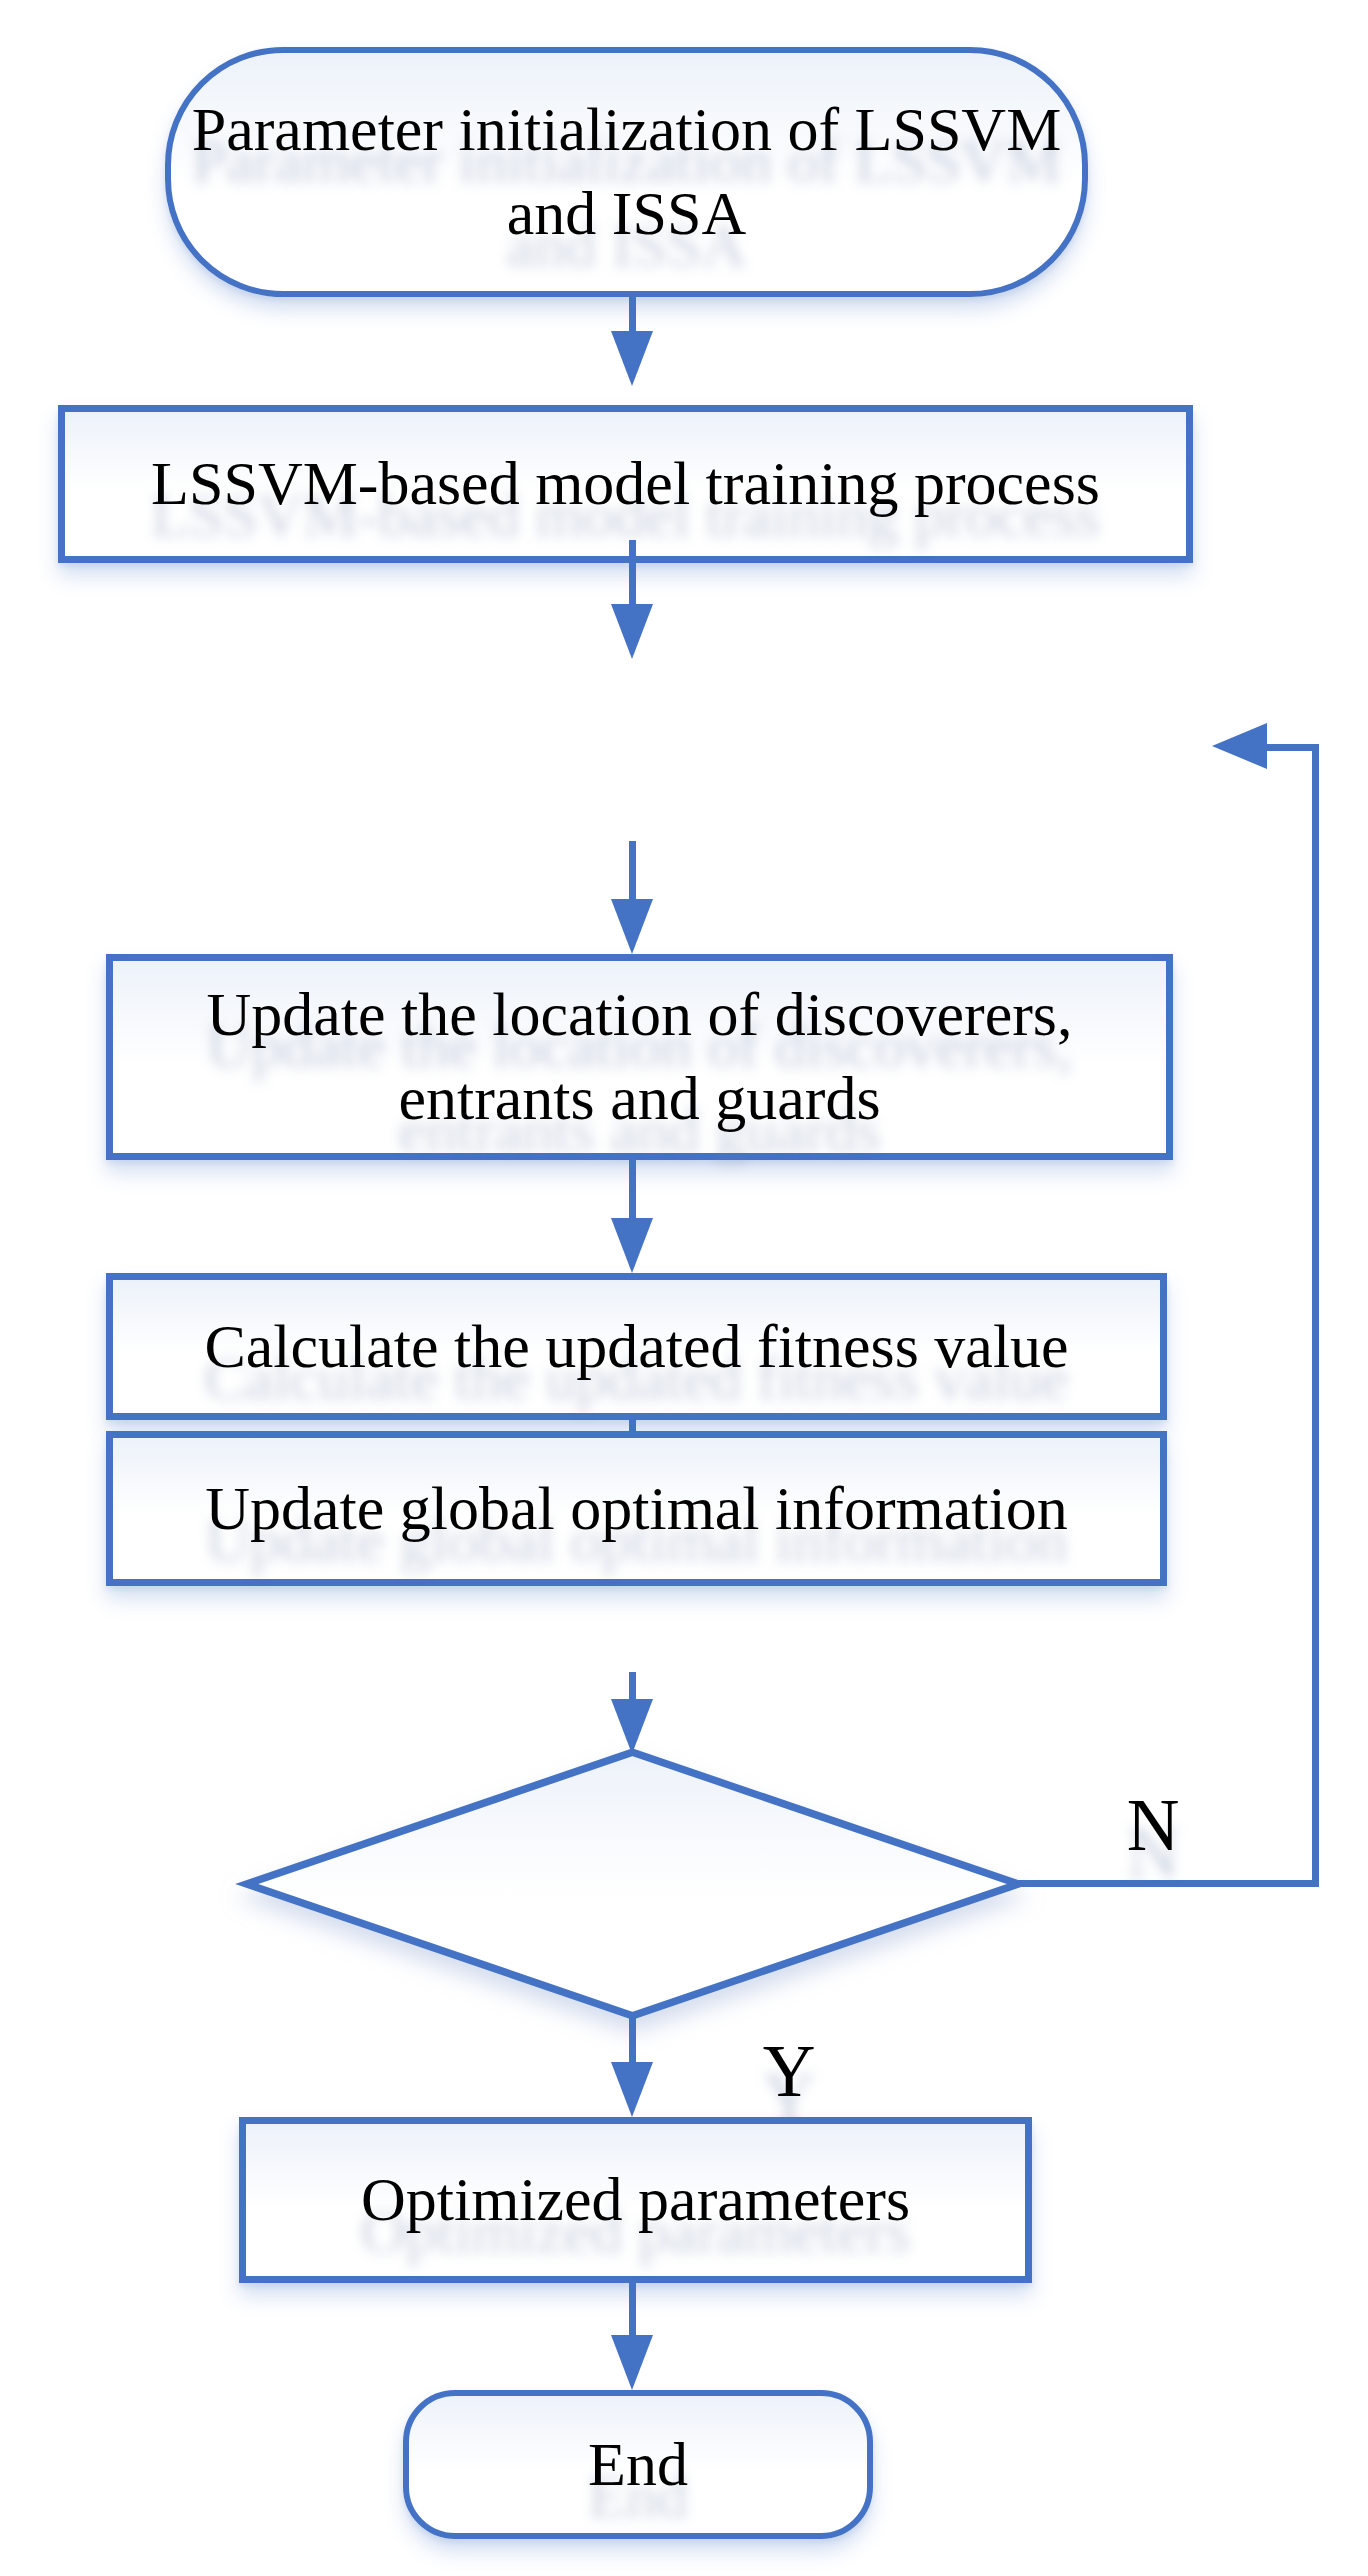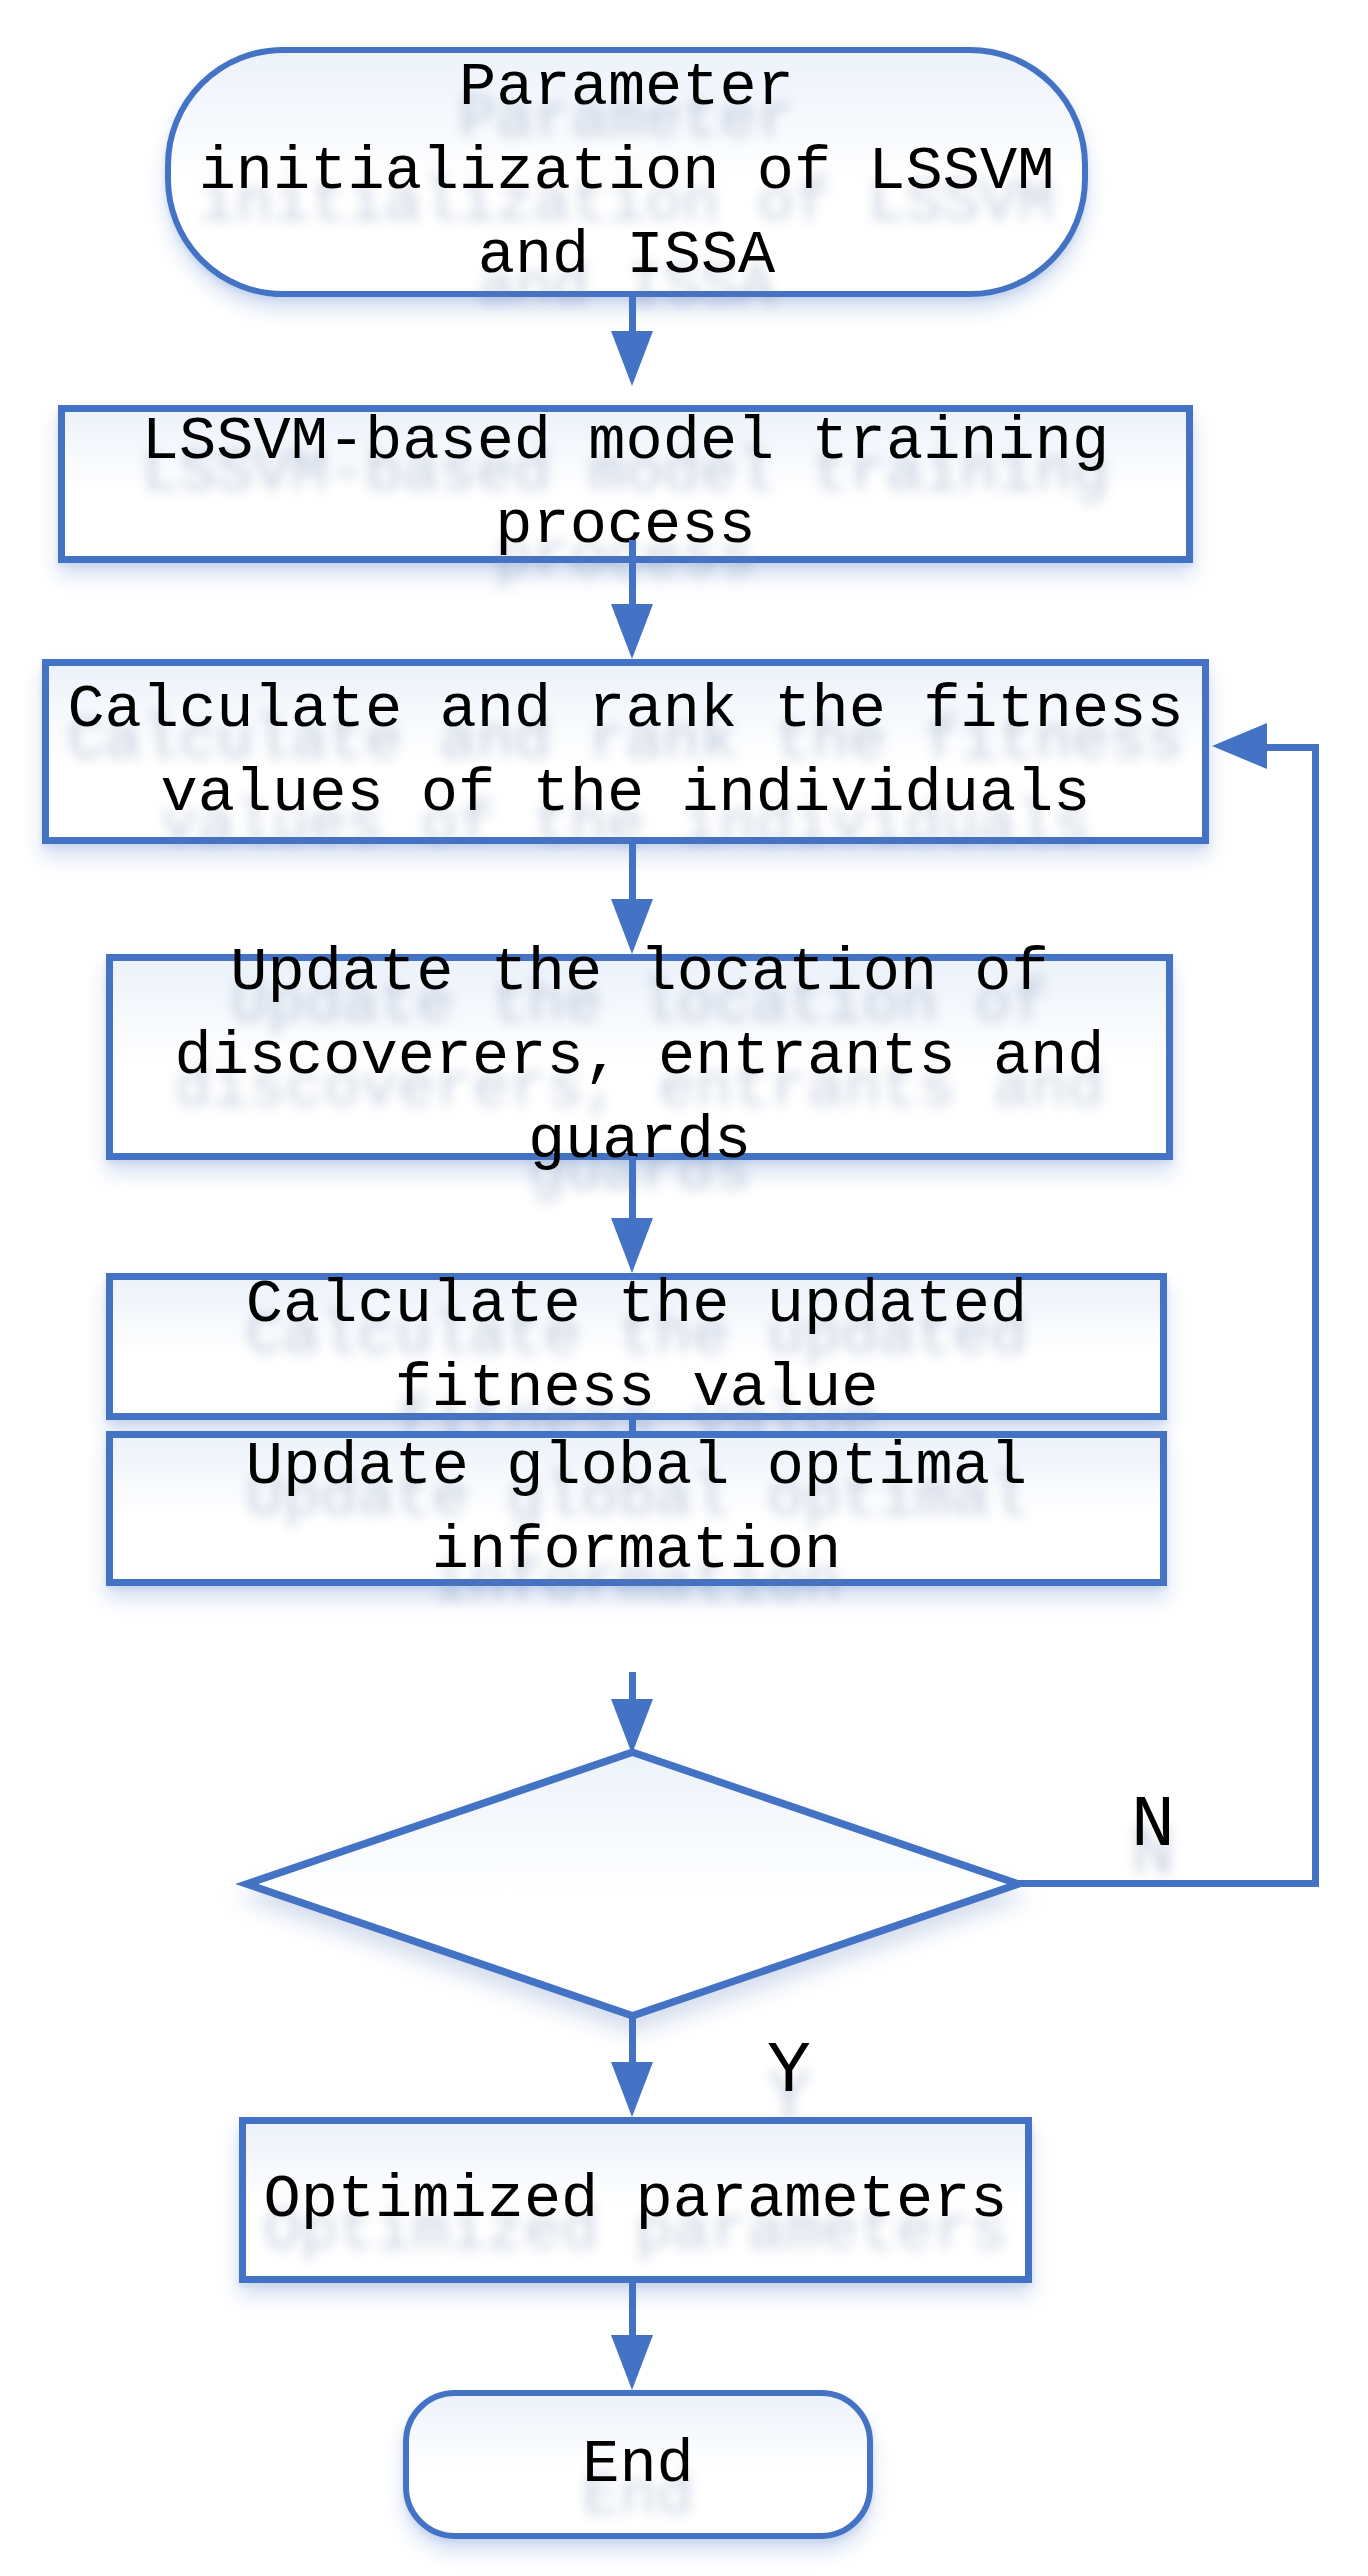--- a/index.html
+++ b/index.html
@@ -6,21 +6,21 @@
     margin: 0;
     padding: 0;
     background: #ffffff;
   }
   .canvas {
     position: relative;
     width: 1369px;
     height: 2576px;
     background: #ffffff;
     overflow: hidden;
-    font-family: Liberation Mono, monospace;
+    font-family: Liberation Serif, serif;
   }
   .node {
     position: absolute;
     box-sizing: border-box;
     display: flex;
     align-items: center;
     justify-content: center;
     text-align: center;
     color: #000000;
     font-size: 62px;
@@ -91,23 +91,20 @@
   <div class="line" style="left:629px; top:295px; width:6.6px; height:40px;"></div>
   <div class="arrow-down" style="left:611px; top:331px;"></div>
 
   <div class="node" style="left:58px; top:405px; width:1135px; height:158px;">
     <span>LSSVM-based model training process</span>
   </div>
 
   <div class="line" style="left:629px; top:540px; width:6.6px; height:68px;"></div>
   <div class="arrow-down" style="left:611px; top:604px;"></div>
 
-  <div class="node" style="left:42px; top:659px; width:1167px; height:185px;">
-    <span>Calculate and rank the fitness values of the individuals</span>
-  </div>
 
   <div class="line" style="left:629px; top:841px; width:6.6px; height:61px;"></div>
   <div class="arrow-down" style="left:611px; top:899px;"></div>
 
   <div class="node" style="left:106px; top:954px; width:1067px; height:206px;">
     <span>Update the location of discoverers, entrants and guards</span>
   </div>
 
   <div class="line" style="left:629px; top:1156px; width:6.6px; height:66px;"></div>
   <div class="arrow-down" style="left:611px; top:1218px;"></div>

